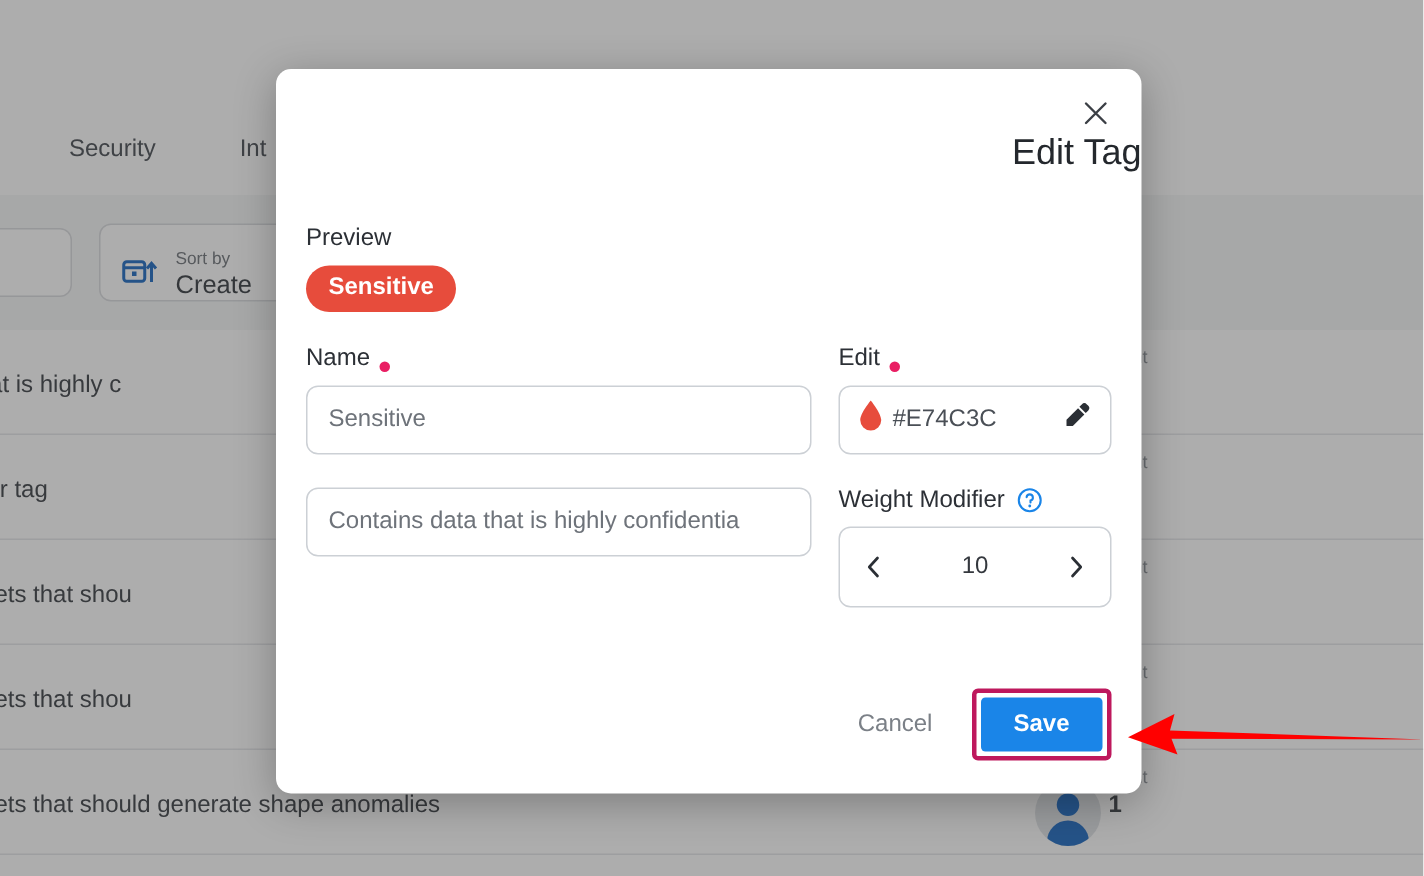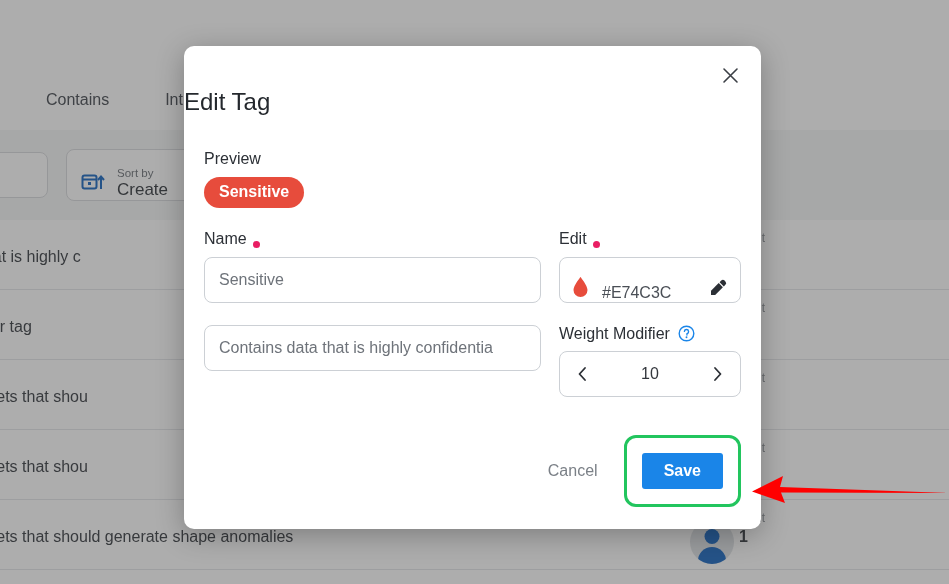--- a/index.html
+++ b/index.html
@@ -162,21 +162,21 @@
     align-items: center;
     justify-content: center;
     cursor: pointer;
     color: #3b3f45;
   }
   .modal-title {
     position: absolute;
     top: 42px;
     left: 0;
     width: 100%;
-    text-align: left;
+    text-align: right;
     font-size: 24px;
     color: #24282d;
   }
 
   .modal-body {
     position: absolute;
     top: 104px;
     left: 20px;
     right: 20px;
   }
@@ -230,36 +230,36 @@
     overflow: hidden;
     white-space: nowrap;
   }
 
   .color-box {
     height: 46px;
     border: 1px solid #ccd0d5;
     border-radius: 8px;
     background: #fff;
     display: flex;
-    align-items: flex-end;
-    gap: 13px;
+    align-items: center;
+    gap: 6px;
     padding: 0 12px;
     box-sizing: border-box;
     overflow: hidden;
   }
   .color-hex {
     font-size: 16px;
     color: #4a4f56;
     white-space: nowrap;
     flex: 1 1 auto;
     overflow: hidden;
   }
 
   .stepper {
-    height: 46px;
+    height: 54px;
     border: 1px solid #ccd0d5;
     border-radius: 8px;
     background: #fff;
     display: flex;
     align-items: center;
     justify-content: space-between;
     padding: 0 16px;
     box-sizing: border-box;
   }
   .stepper-val {
@@ -281,23 +281,23 @@
   .btn-cancel {
     font-size: 16px;
     color: #7b8087;
     background: none;
     border: none;
     padding: 8px 10px;
     cursor: pointer;
     font-family: inherit;
   }
   .save-wrap {
-    border: 3px solid #22c55e;
-    padding: 15px;
-    border-radius: 12px;
+    border: 3px solid #be185d;
+    padding: 3px;
+    border-radius: 4px;
     display: inline-flex;
   }
   .btn-save {
     background: #1a85e8;
     color: #fff;
     border: none;
     border-radius: 3px;
     font-size: 16px;
     font-weight: 600;
     padding: 9px 22px;
@@ -314,21 +314,21 @@
     height: 40px;
     pointer-events: none;
   }
 </style>
 </head>
 <body>
 
 <div id="bg-page">
 
   <div class="bg-tabs">
-    <div class="bg-tab">Contains</div>
+    <div class="bg-tab">Security</div>
     <div class="bg-tab">Int</div>
   </div>
 
   <div class="bg-toolbar">
     <div class="bg-searchbox"></div>
     <div class="bg-sortbox">
       <span class="cal-icon">
         <svg width="24" height="24" viewBox="0 0 24 24" fill="none">
           <rect x="1.5" y="3.5" width="14" height="13" rx="2" stroke="#1565c0" stroke-width="2"></rect>
           <path d="M1.5 7.5 H15.5" stroke="#1565c0" stroke-width="2"></path>

